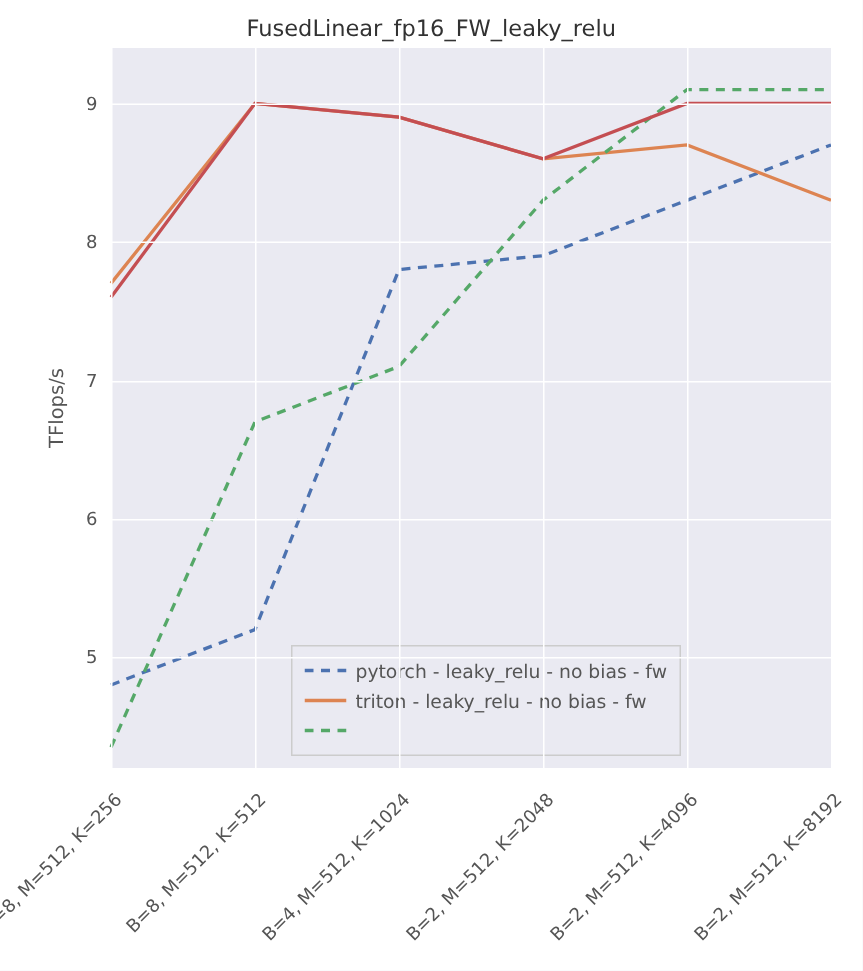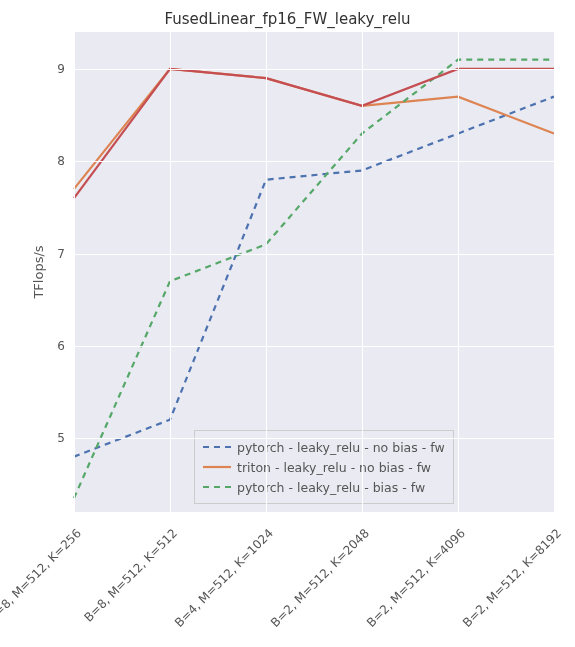--- a/index.html
+++ b/index.html
@@ -138,21 +138,20 @@
             </svg>
           </span>
           <span>triton  - leaky_relu - no bias - fw</span>
         </div>
         <div class="legend-row">
           <span class="legend-swatch">
             <svg width="28" height="14">
               <line x1="0" y1="7" x2="28" y2="7" stroke="#55a868" stroke-width="2.2" stroke-dasharray="6,5"></line>
             </svg>
           </span>
-          <span>pytorch - leaky_relu -  bias - fw</span>
         </div>
       </div>
   <div class="gridline-h" style="top: 406.154px;"></div>
       <div class="gridline-h" style="top: 313.846px;"></div>
       <div class="gridline-h" style="top: 221.538px;"></div>
       <div class="gridline-h" style="top: 129.231px;"></div>
       <div class="gridline-h" style="top: 36.9231px;"></div>
       <div class="gridline-v" style="left: 0px;"></div>
       <div class="gridline-v" style="left: 96px;"></div>
       <div class="gridline-v" style="left: 192px;"></div>

